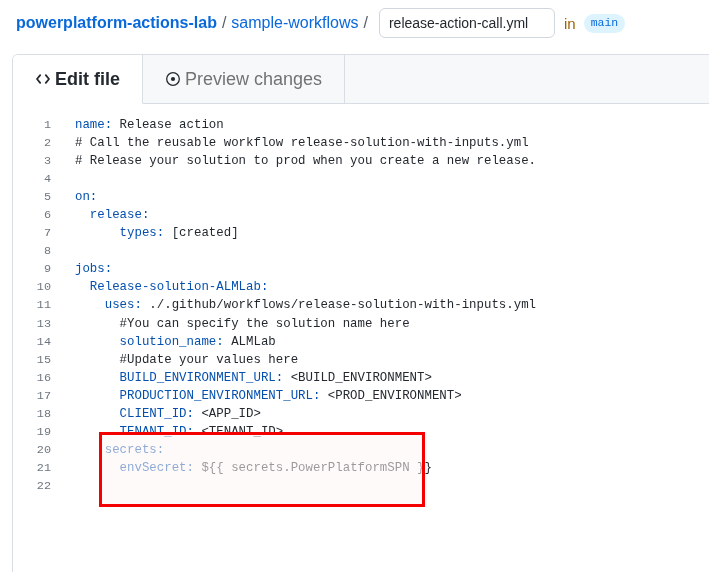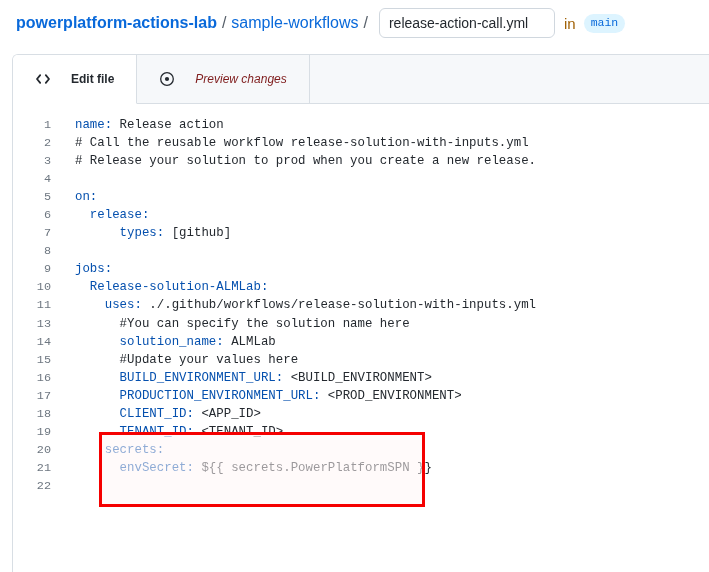--- a/index.html
+++ b/index.html
@@ -86,39 +86,38 @@
   }
   #tabbar {
     display: flex;
     height: 48px;
     background: #f6f8fa;
     border-bottom: 1px solid #d8dee4;
   }
   .tab {
     display: flex;
     align-items: center;
-    gap: 20px;
+    gap: 4px;
     padding: 0 22px;
-    font-size: 12px;
+    font-size: 18px;
     cursor: pointer;
     box-sizing: border-box;
     border-right: 1px solid #d8dee4;
   }
   .tab.active {
     background: #ffffff;
     color: #24292f;
     font-weight: 700;
     border-bottom: 1px solid #ffffff;
     margin-bottom: -1px;
   }
   .tab.inactive {
     background: #f6f8fa;
-    color: #7f1d1d;
+    color: #737373;
     font-weight: 400;
-    font-style: italic;
   }
   .tab-icon {
     display: inline-flex;
     align-items: center;
     justify-content: center;
     width: 16px;
     height: 16px;
   }
   .tab-filler {
     flex: 1;
@@ -212,21 +211,21 @@
   </div>
 
   <div id="code-area">
     <div id="code-lines">
         <div class="code-line"><span class="gutter">1</span><span class="code-text"><span class="k">name:</span><span class="v"> Release action</span></span></div>
         <div class="code-line"><span class="gutter">2</span><span class="code-text"><span class="c"># Call the reusable workflow release-solution-with-inputs.yml</span></span></div>
         <div class="code-line"><span class="gutter">3</span><span class="code-text"><span class="c"># Release your solution to prod when you create a new release.</span></span></div>
         <div class="code-line"><span class="gutter">4</span><span class="code-text"><span class="v"></span></span></div>
         <div class="code-line"><span class="gutter">5</span><span class="code-text"><span class="k">on:</span></span></div>
         <div class="code-line"><span class="gutter">6</span><span class="code-text"><span class="k">  release:</span></span></div>
-        <div class="code-line"><span class="gutter">7</span><span class="code-text"><span class="k">      types:</span><span class="v"> [github]</span></span></div>
+        <div class="code-line"><span class="gutter">7</span><span class="code-text"><span class="k">      types:</span><span class="v"> [created]</span></span></div>
         <div class="code-line"><span class="gutter">8</span><span class="code-text"><span class="v"></span></span></div>
         <div class="code-line"><span class="gutter">9</span><span class="code-text"><span class="k">jobs:</span></span></div>
         <div class="code-line"><span class="gutter">10</span><span class="code-text"><span class="k">  Release-solution-ALMLab:</span></span></div>
         <div class="code-line"><span class="gutter">11</span><span class="code-text"><span class="k">    uses:</span><span class="v"> ./.github/workflows/release-solution-with-inputs.yml</span></span></div>
         <div class="code-line"><span class="gutter">13</span><span class="code-text"><span class="c">      #You can specify the solution name here</span></span></div>
         <div class="code-line"><span class="gutter">14</span><span class="code-text"><span class="k">      solution_name:</span><span class="v"> ALMLab</span></span></div>
         <div class="code-line"><span class="gutter">15</span><span class="code-text"><span class="c">      #Update your values here</span></span></div>
         <div class="code-line"><span class="gutter">16</span><span class="code-text"><span class="k">      BUILD_ENVIRONMENT_URL:</span><span class="v"> &lt;BUILD_ENVIRONMENT&gt;</span></span></div>
         <div class="code-line"><span class="gutter">17</span><span class="code-text"><span class="k">      PRODUCTION_ENVIRONMENT_URL:</span><span class="v"> &lt;PROD_ENVIRONMENT&gt;</span></span></div>
         <div class="code-line"><span class="gutter">18</span><span class="code-text"><span class="k">      CLIENT_ID:</span><span class="v"> &lt;APP_ID&gt;</span></span></div>

